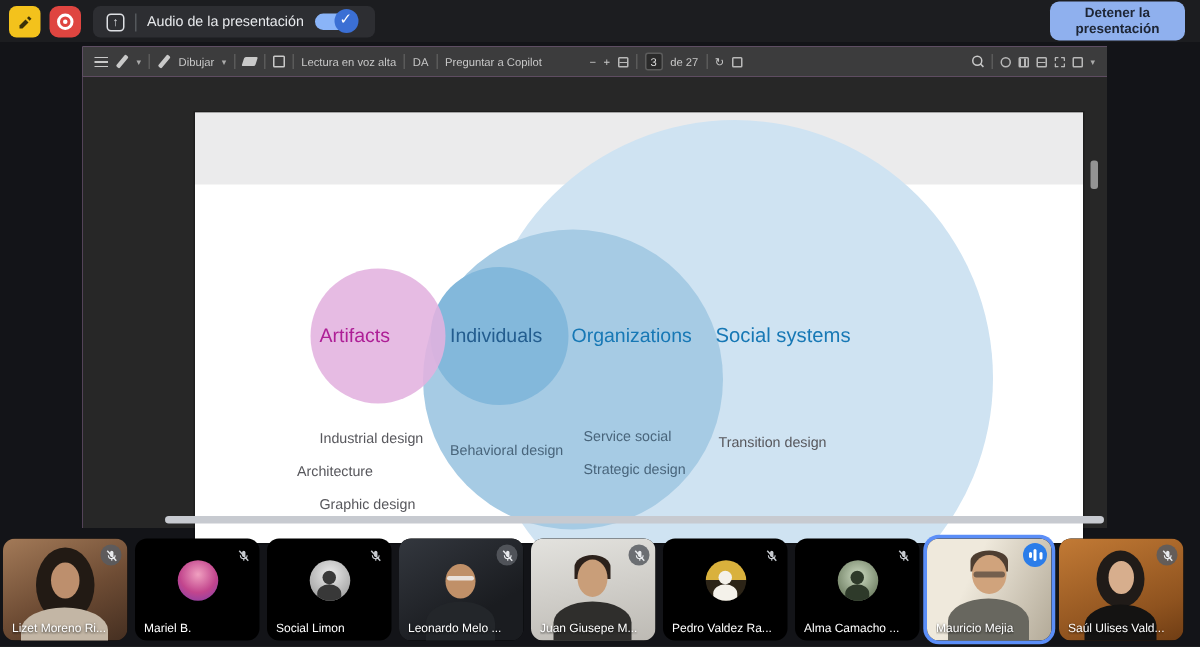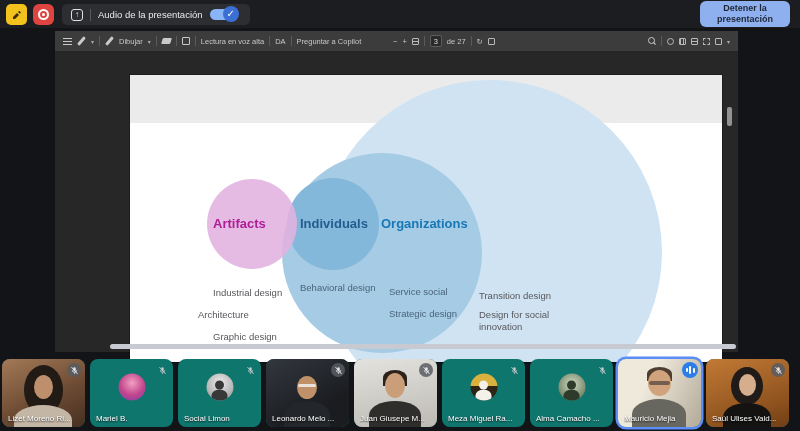--- a/index.html
+++ b/index.html
@@ -46,34 +46,34 @@
 
   .canvas{position:absolute;left:0;top:20px;width:683px;height:301px;background:#272727}
   .slide{position:absolute;left:75px;top:24px;width:592px;height:287px;background:#ffffff;overflow:hidden;box-shadow:0 0 0 1px rgba(0,0,0,.25)}
   .band{position:absolute;left:0;top:0;width:100%;height:48px;background:#ebebec}
   .stitle{position:absolute;left:77px;top:13px;font-family:"Liberation Serif",serif;font-size:17px;color:#3a3a44;letter-spacing:.3px}
   .circ{position:absolute;border-radius:50%}
   .c-social{left:188px;top:5px;width:344px;height:344px;background:#cfe3f2}
   .c-org{left:152px;top:78px;width:200px;height:200px;background:#a6cbe4}
   .c-ind{left:157px;top:103px;width:92px;height:92px;background:#83b8db}
   .c-art{left:77px;top:104px;width:90px;height:90px;background:rgba(226,178,223,.88)}
-  .vlabel{position:absolute;top:141px;font-size:13px;font-weight:bold;white-space:nowrap}
+  .vlabel{position:absolute;top:141px;font-size:13px;font-weight:normal;white-space:nowrap}
   .l-art{left:83px;color:#ae1e96}
   .l-ind{left:170px;color:#235d8f}
   .l-org{left:251px;color:#1778b5}
   .l-soc{left:347px;color:#1778b5;font-size:13.5px}
   .ditem{position:absolute;font-size:9.5px;font-weight:normal;color:#57575c;white-space:nowrap}
   .ditem.wrap{white-space:normal;width:82px;line-height:1.25}
   .ditem.onblue{color:#49657b}
 
   .hscroll{position:absolute;left:55px;top:313px;width:626px;height:5px;background:#c7cad0;border-radius:3px}
   .vscroll{position:absolute;left:672px;top:76px;width:5px;height:19px;background:#939393;border-radius:2px}
 
   
-  .tile{position:absolute;top:359px;width:83px;height:68px;border-radius:8px;overflow:hidden;background:#0f766e;cursor:pointer}
+  .tile{position:absolute;top:359px;width:83px;height:68px;border-radius:8px;overflow:hidden;background:#000000;cursor:pointer}
   .tile .nm{position:absolute;left:6px;bottom:4px;font-size:8px;color:#fff;text-shadow:0 1px 2px rgba(0,0,0,.85);white-space:nowrap;max-width:72px;overflow:hidden;z-index:3}
   .micwrap{position:absolute;top:4px;right:4px;width:14px;height:14px;border-radius:50%;display:flex;align-items:center;justify-content:center;z-index:3}
   .micwrap.circ{background:rgba(88,92,98,.85)}
   .micwrap svg{width:9px;height:9px;color:#e8eaed}
   .micwrap.plain svg{color:#c7cacf}
   .spk{position:absolute;top:3px;right:3px;width:16px;height:16px;border-radius:50%;background:#2b7de9;display:flex;gap:1.5px;align-items:center;justify-content:center;z-index:3}
   .spk i{display:block;width:2px;background:#fff;border-radius:1px}
   .spk i:nth-child(1){height:4px}.spk i:nth-child(2){height:8px}.spk i:nth-child(3){height:5px}
   .t1{left:2px}.t2{left:90px}.t3{left:178px}.t4{left:266px}.t5{left:354px}.t6{left:442px}.t7{left:530px}.t8{left:618px}.t9{left:706px}
   .t8{box-shadow:0 0 0 2.5px #5b8ef8}
@@ -198,29 +198,29 @@
     <div class="slide">
       <div class="band"></div>
       <div class="circ c-social"></div>
       <div class="circ c-org"></div>
       <div class="circ c-ind"></div>
       <div class="circ c-art"></div>
 
       <div class="vlabel l-art">Artifacts</div>
       <div class="vlabel l-ind">Individuals</div>
       <div class="vlabel l-org">Organizations</div>
+      <div class="vlabel l-soc">Social systems</div>
 
       <div class="ditem" style="left:83px;top:212px">Industrial design</div>
       <div class="ditem" style="left:68px;top:234px">Architecture</div>
       <div class="ditem" style="left:83px;top:256px">Graphic design</div>
-      <div class="ditem onblue" style="left:170px;top:207px">Behavioral design</div>
+      <div class="ditem onblue" style="left:170px;top:220px">Behavioral design</div>
       <div class="ditem onblue" style="left:259px;top:211px">Service social</div>
       <div class="ditem onblue" style="left:259px;top:233px">Strategic design</div>
       <div class="ditem" style="left:349px;top:215px">Transition design</div>
-      <div class="ditem wrap" style="left:349px;top:234px">Design for social innovation</div>
     </div>
   </div>
 
   <div class="hscroll"></div>
   <div class="vscroll"></div>
 </div>
 
 <div class="tile t1">
   <div class="vd">
       <span class="hair"></span>
@@ -284,21 +284,21 @@
 <div class="tile t6">
   <span class="av">
       <span class="h2"></span>
       <span class="b2"></span>
     </span>
   <span class="micwrap plain">
       <svg>
         <use href="#micoff"></use>
       </svg>
     </span>
-  <span class="nm">Meza Miguel Ra...</span>
+  <span class="nm">Pedro Valdez Ra...</span>
 </div>
 <div class="tile t7">
   <span class="av">
       <span class="h2"></span>
       <span class="b2"></span>
     </span>
   <span class="micwrap plain">
       <svg>
         <use href="#micoff"></use>
       </svg>

